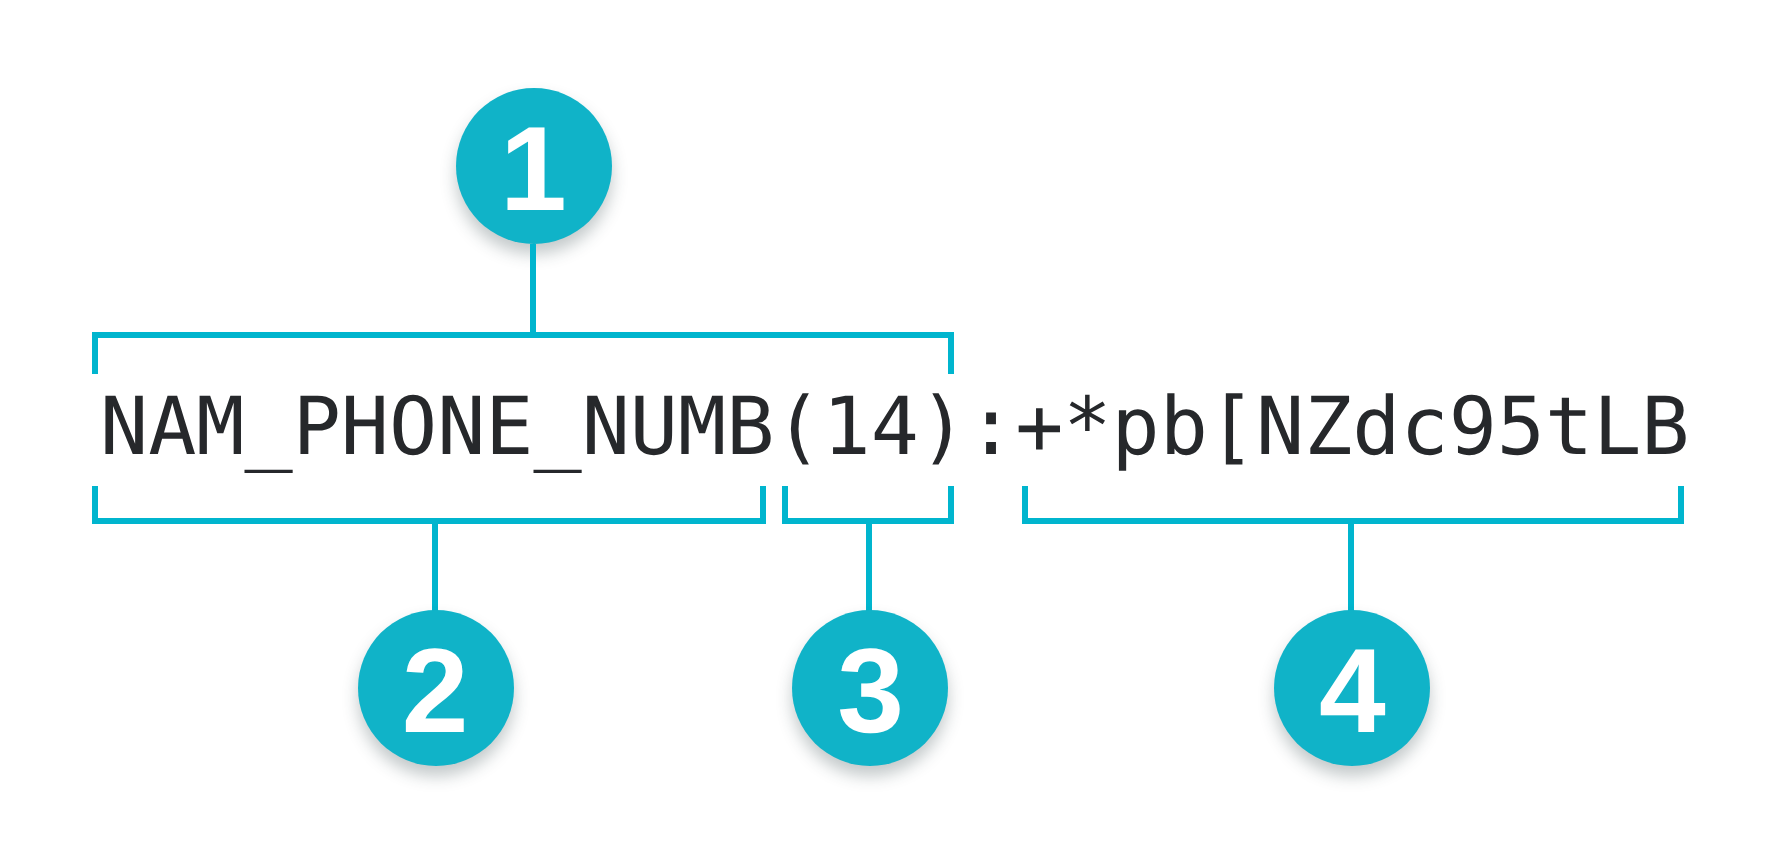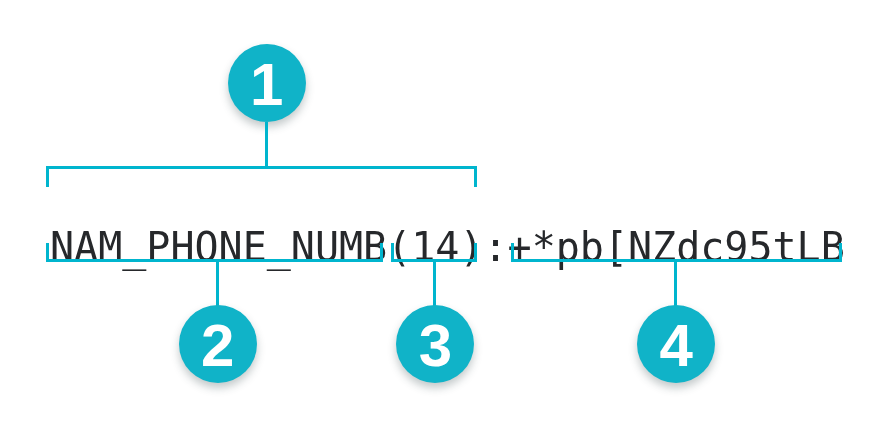--- a/index.html
+++ b/index.html
@@ -23,21 +23,20 @@
 
   
   .codeline {
     position: absolute;
     left: 50px;
     top: 194px;
     line-height: 1;
     white-space: pre;
     color: var(--code-text);
     letter-spacing: 0;
-    margin-top: 33px;
   }
 
   
   .bracket {
     position: absolute;
     border: 0 solid var(--accent-line);
   }
   .bracket-top {
     left: 46px;
     top: 166px;

